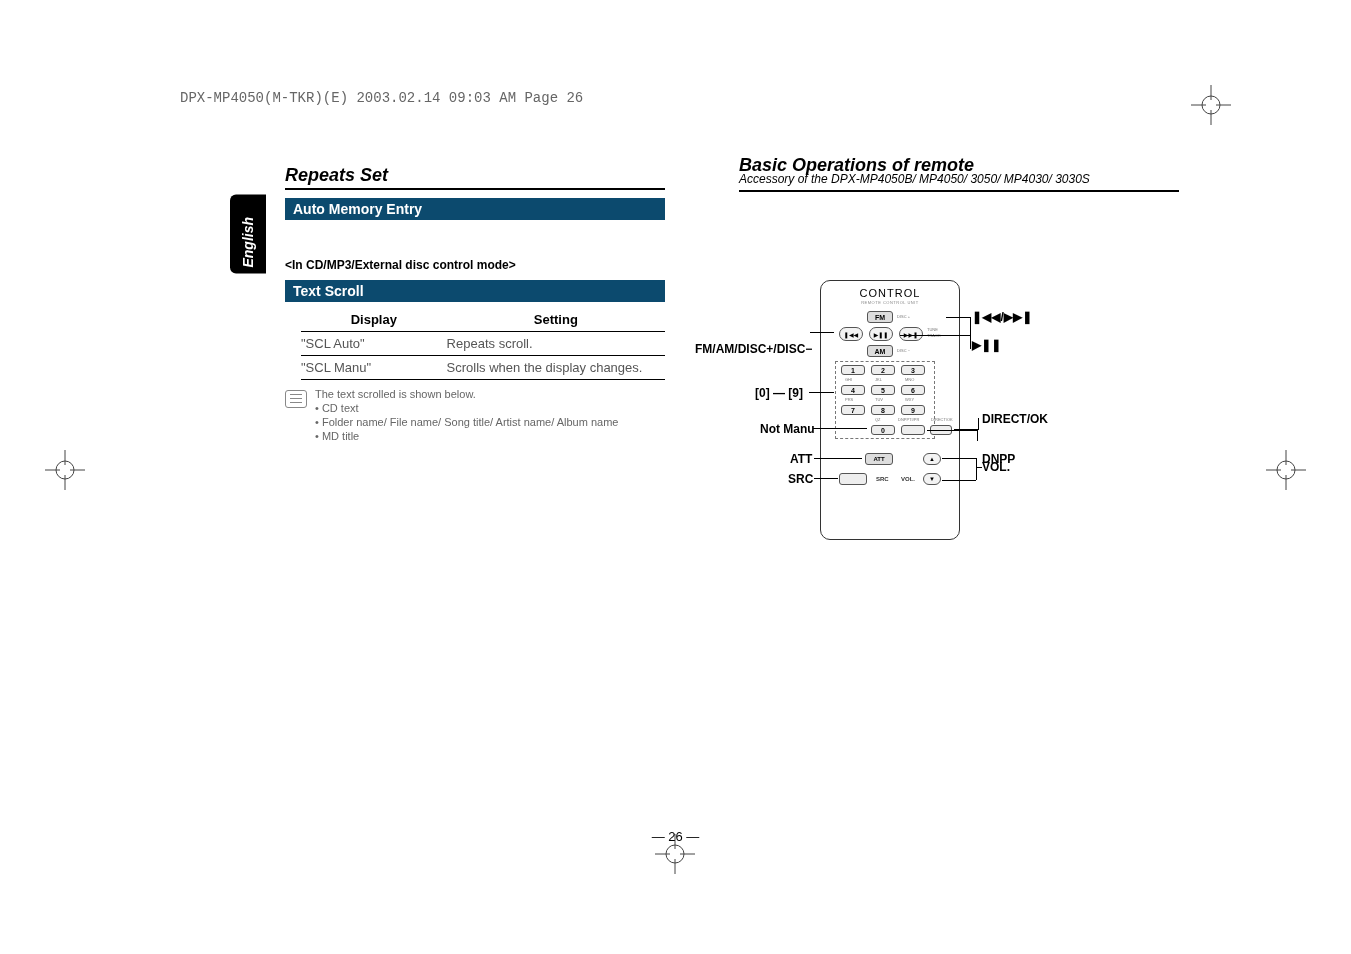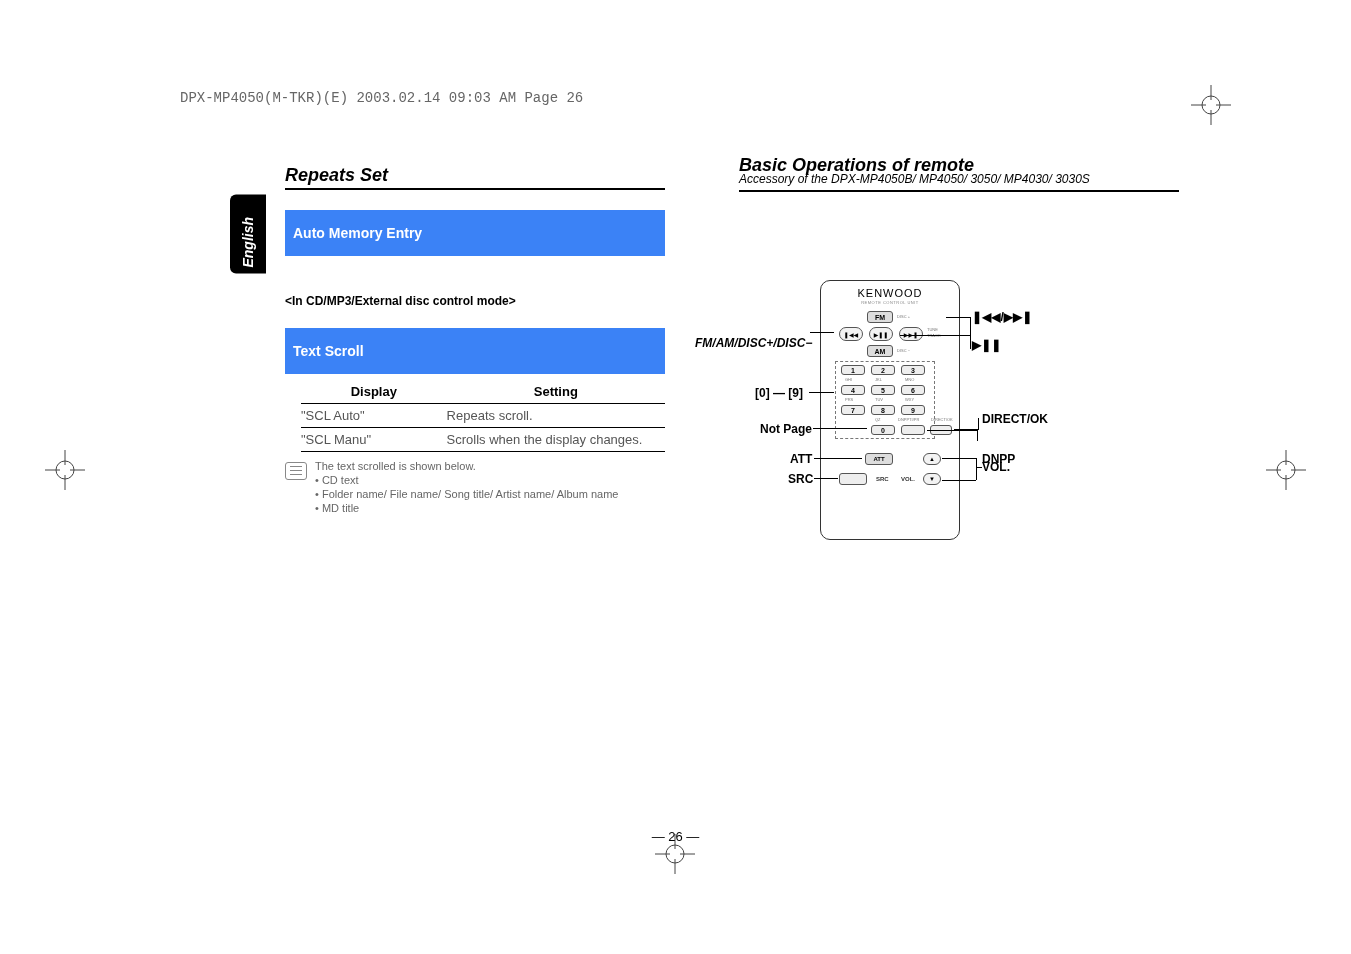--- a/index.html
+++ b/index.html
@@ -62,26 +62,26 @@
     padding-bottom: 2px;
     margin-bottom: 6px;
   }
   .section-small-italic {
     font-style: italic;
     font-size: 12px;
     margin-top:-4px;
     margin-bottom: 4px;
   }
   .bar-heading {
-    background: #3b82f6;
+    background: #0c4a6e;
     color: #fff;
     font-weight: bold;
     font-size: 14px;
-    padding: 15px 8px;
-    margin-top: 20px;
+    padding: 3px 8px;
+    margin-top: 8px;
   }
   .body-text {
     font-size: 12.5px;
     margin-top: 6px;
     line-height: 1.35;
   }
   .sub-heading {
     font-weight: bold;
     font-size: 12px;
     margin-top: 38px;
@@ -288,21 +288,21 @@
 
   <div class="col-right">
     <div style="font-style:italic;font-weight:bold;font-size:18px;">Basic Operations of remote</div>
     <div class="section-small-italic">Accessory of the DPX-MP4050B/ MP4050/ 3050/ MP4030/ 3030S</div>
     <div style="border-bottom:2px solid #000;"></div>
   </div>
 
   <div class="remote-wrap">
 
     <div class="remote">
-      <div class="remote-brand">KENWOOD</div>
+      <div class="remote-brand">CONTROL</div>
       <div class="remote-sub">REMOTE CONTROL UNIT</div>
 
       <div class="kbtn kbtn-pill" style="left:46px; top:30px; width:26px; height:12px; background:#ddd;">FM</div>
       <div class="tiny-label" style="left:76px; top:33px;">DISC +</div>
 
       <div class="kbtn" style="left:18px; top:46px; width:24px; height:14px;">❚◀◀</div>
       <div class="kbtn" style="left:48px; top:46px; width:24px; height:14px;">▶❚❚</div>
       <div class="kbtn" style="left:78px; top:46px; width:24px; height:14px;">▶▶❚</div>
       <div class="tiny-label" style="left:106px; top:46px;">TUNE</div>
       <div class="tiny-label" style="left:106px; top:52px;">TRACK</div>
@@ -339,27 +339,27 @@
 
       <div class="kbtn kbtn-pill" style="left:44px; top:172px; width:28px; height:12px; font-size:6px; background:#ddd;">ATT</div>
       <div class="kbtn" style="left:102px; top:172px; width:18px; height:12px;">▲</div>
 
       <div class="kbtn kbtn-pill" style="left:18px; top:192px; width:28px; height:12px; font-size:6px;"></div>
       <div class="tiny-label" style="left:55px; top:195px; font-size:6px; font-weight:bold; color:#333;">SRC</div>
       <div class="tiny-label" style="left:80px; top:195px; font-size:6px; font-weight:bold; color:#333;">VOL.</div>
       <div class="kbtn" style="left:102px; top:192px; width:18px; height:12px;">▼</div>
     </div>
 
-    <div class="lbl" style="left:-5px; top:56px; text-align:right;font-style:italic;">FM/AM/DISC+/DISC−</div>
+    <div class="lbl" style="left:-5px; top:62px; text-align:right;">FM/AM/DISC+/DISC−</div>
     <div class="lead" style="left:110px; top:52px; width:24px;"></div>
 
     <div class="lbl" style="left:55px; top:106px;">[0] — [9]</div>
     <div class="lead" style="left:109px; top:112px; width:25px;"></div>
 
-    <div class="lbl" style="left:60px; top:142px;">Not Page</div>
+    <div class="lbl" style="left:60px; top:142px;">Not Manu</div>
     <div class="lead" style="left:113px; top:148px; width:54px;"></div>
 
     <div class="lbl" style="left:90px; top:172px;">ATT</div>
     <div class="lead" style="left:114px; top:178px; width:48px;"></div>
 
     <div class="lbl" style="left:88px; top:192px;">SRC</div>
     <div class="lead" style="left:114px; top:198px; width:24px;"></div>
 
     <div class="lbl sym" style="left:272px; top:30px;">❚◀◀/▶▶❚</div>
     <div class="lead" style="left:246px; top:37px; width:24px;"></div>

